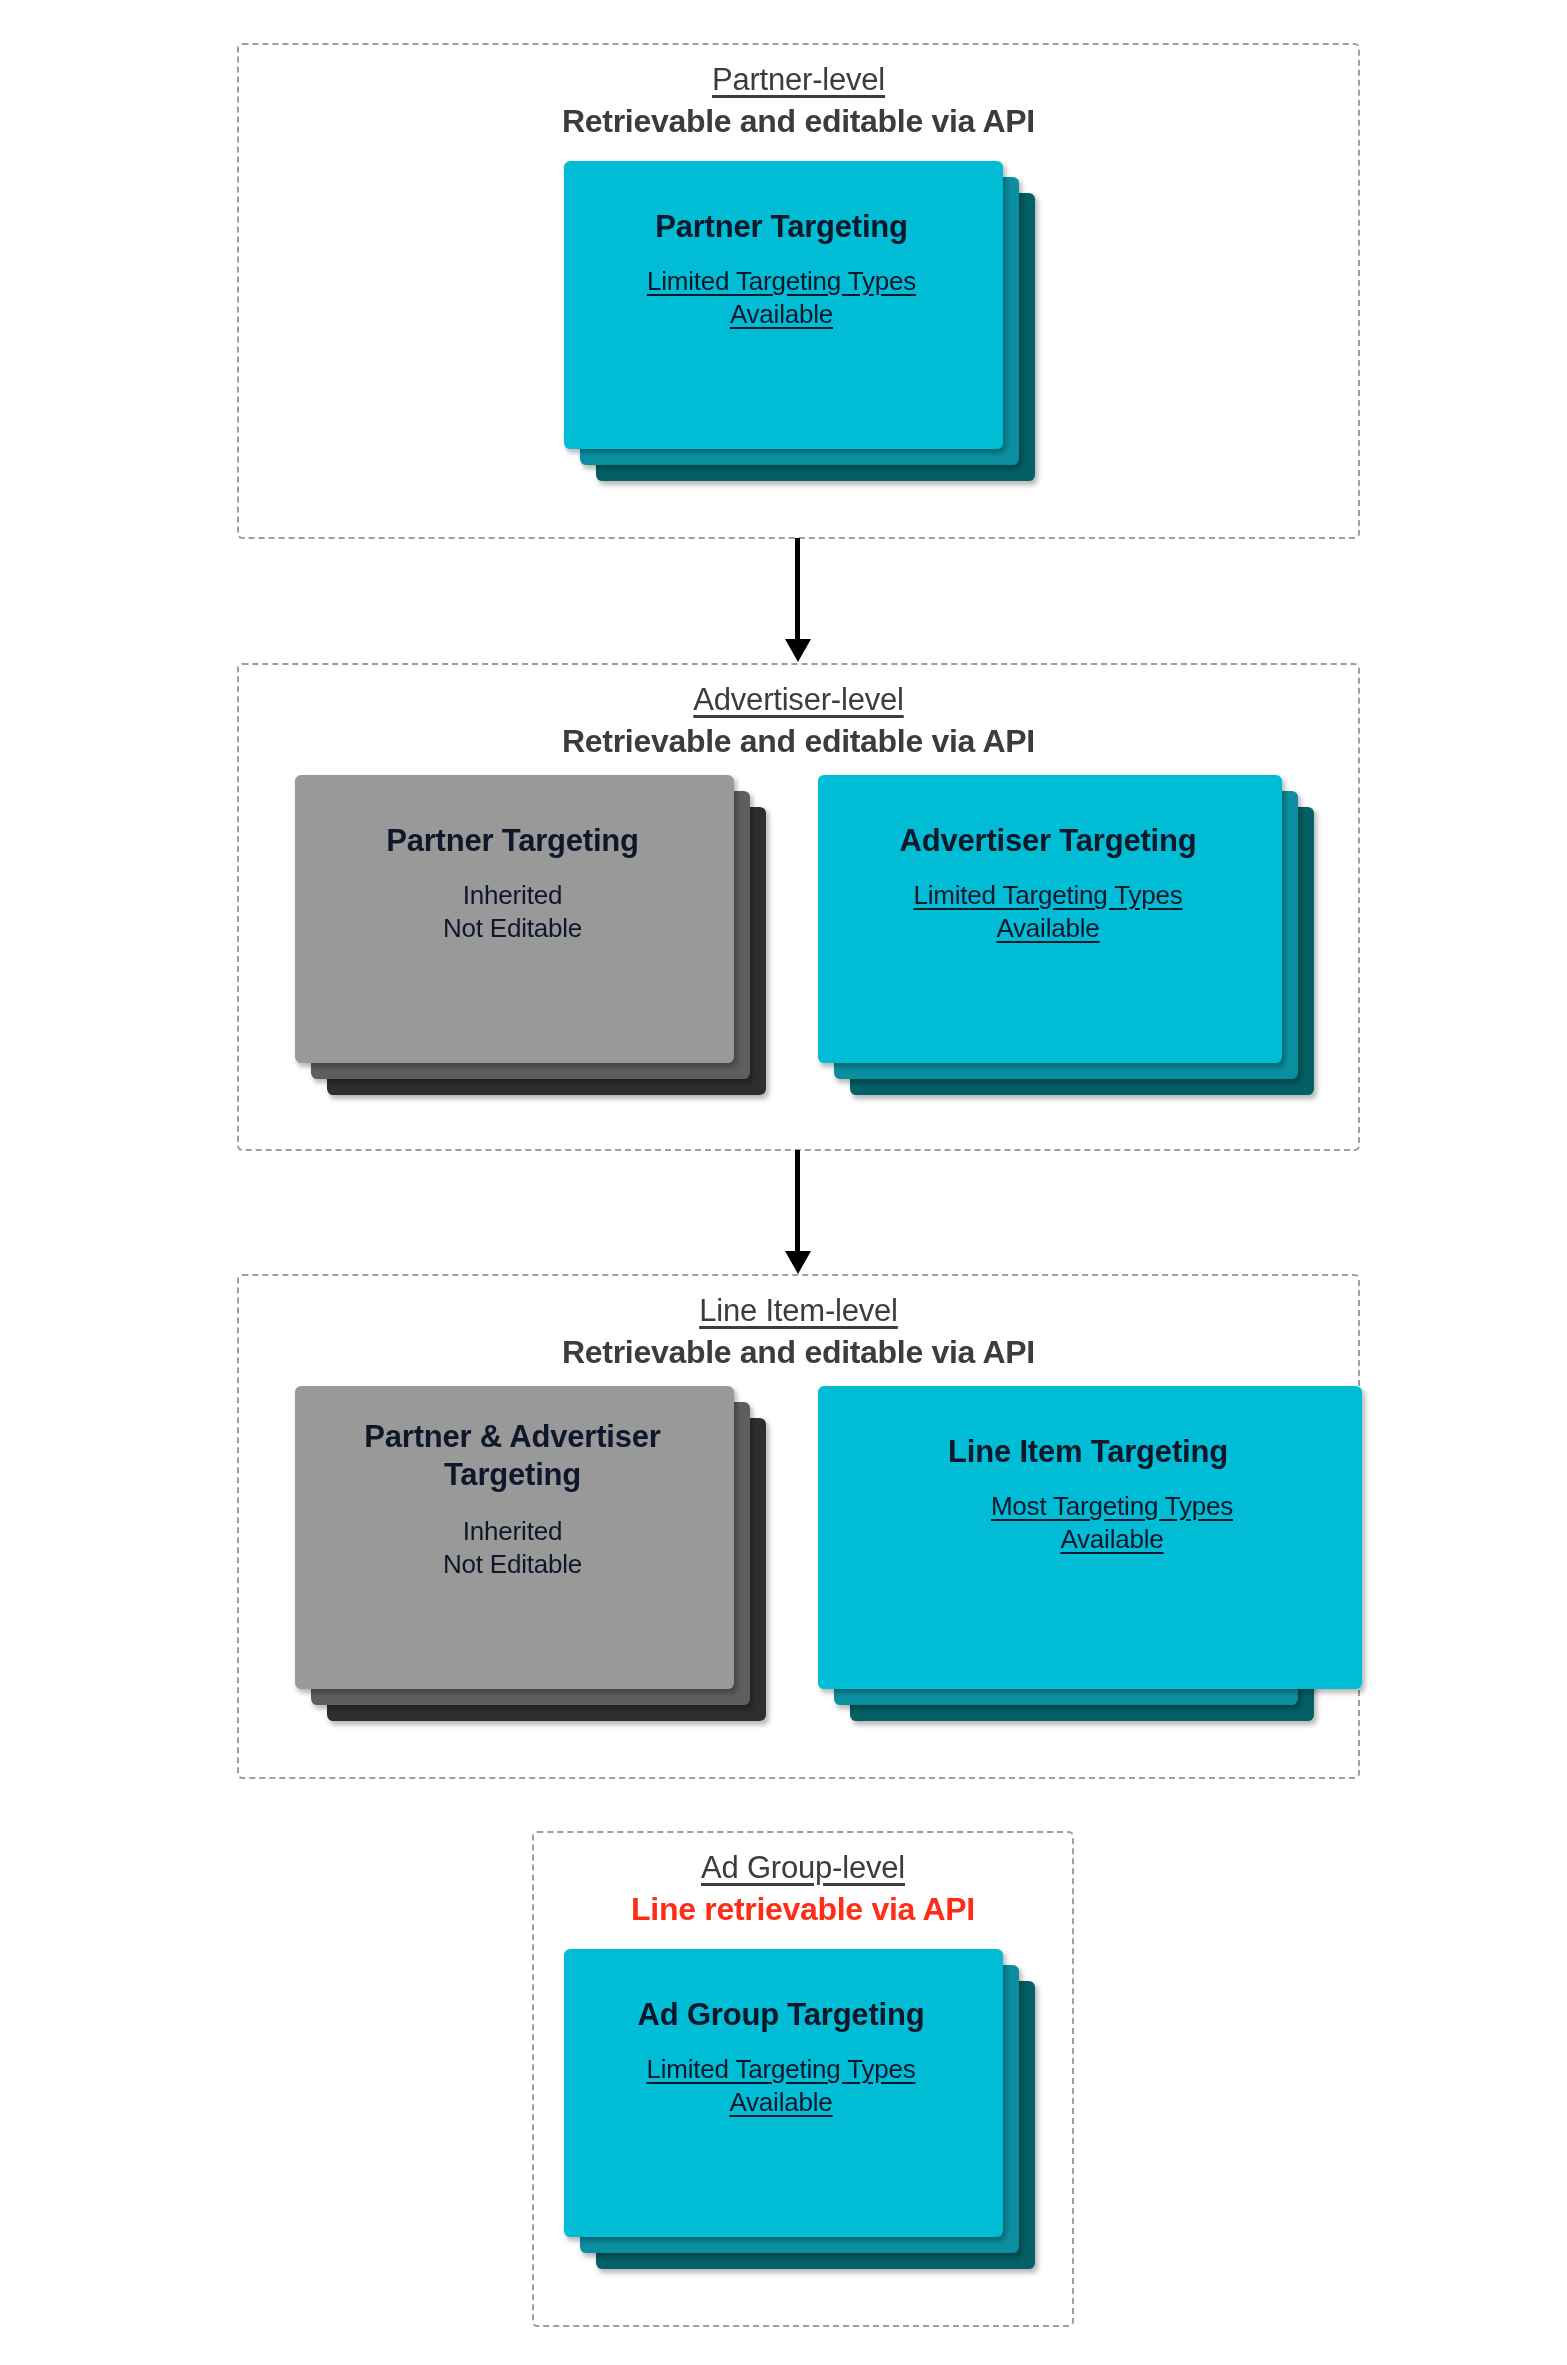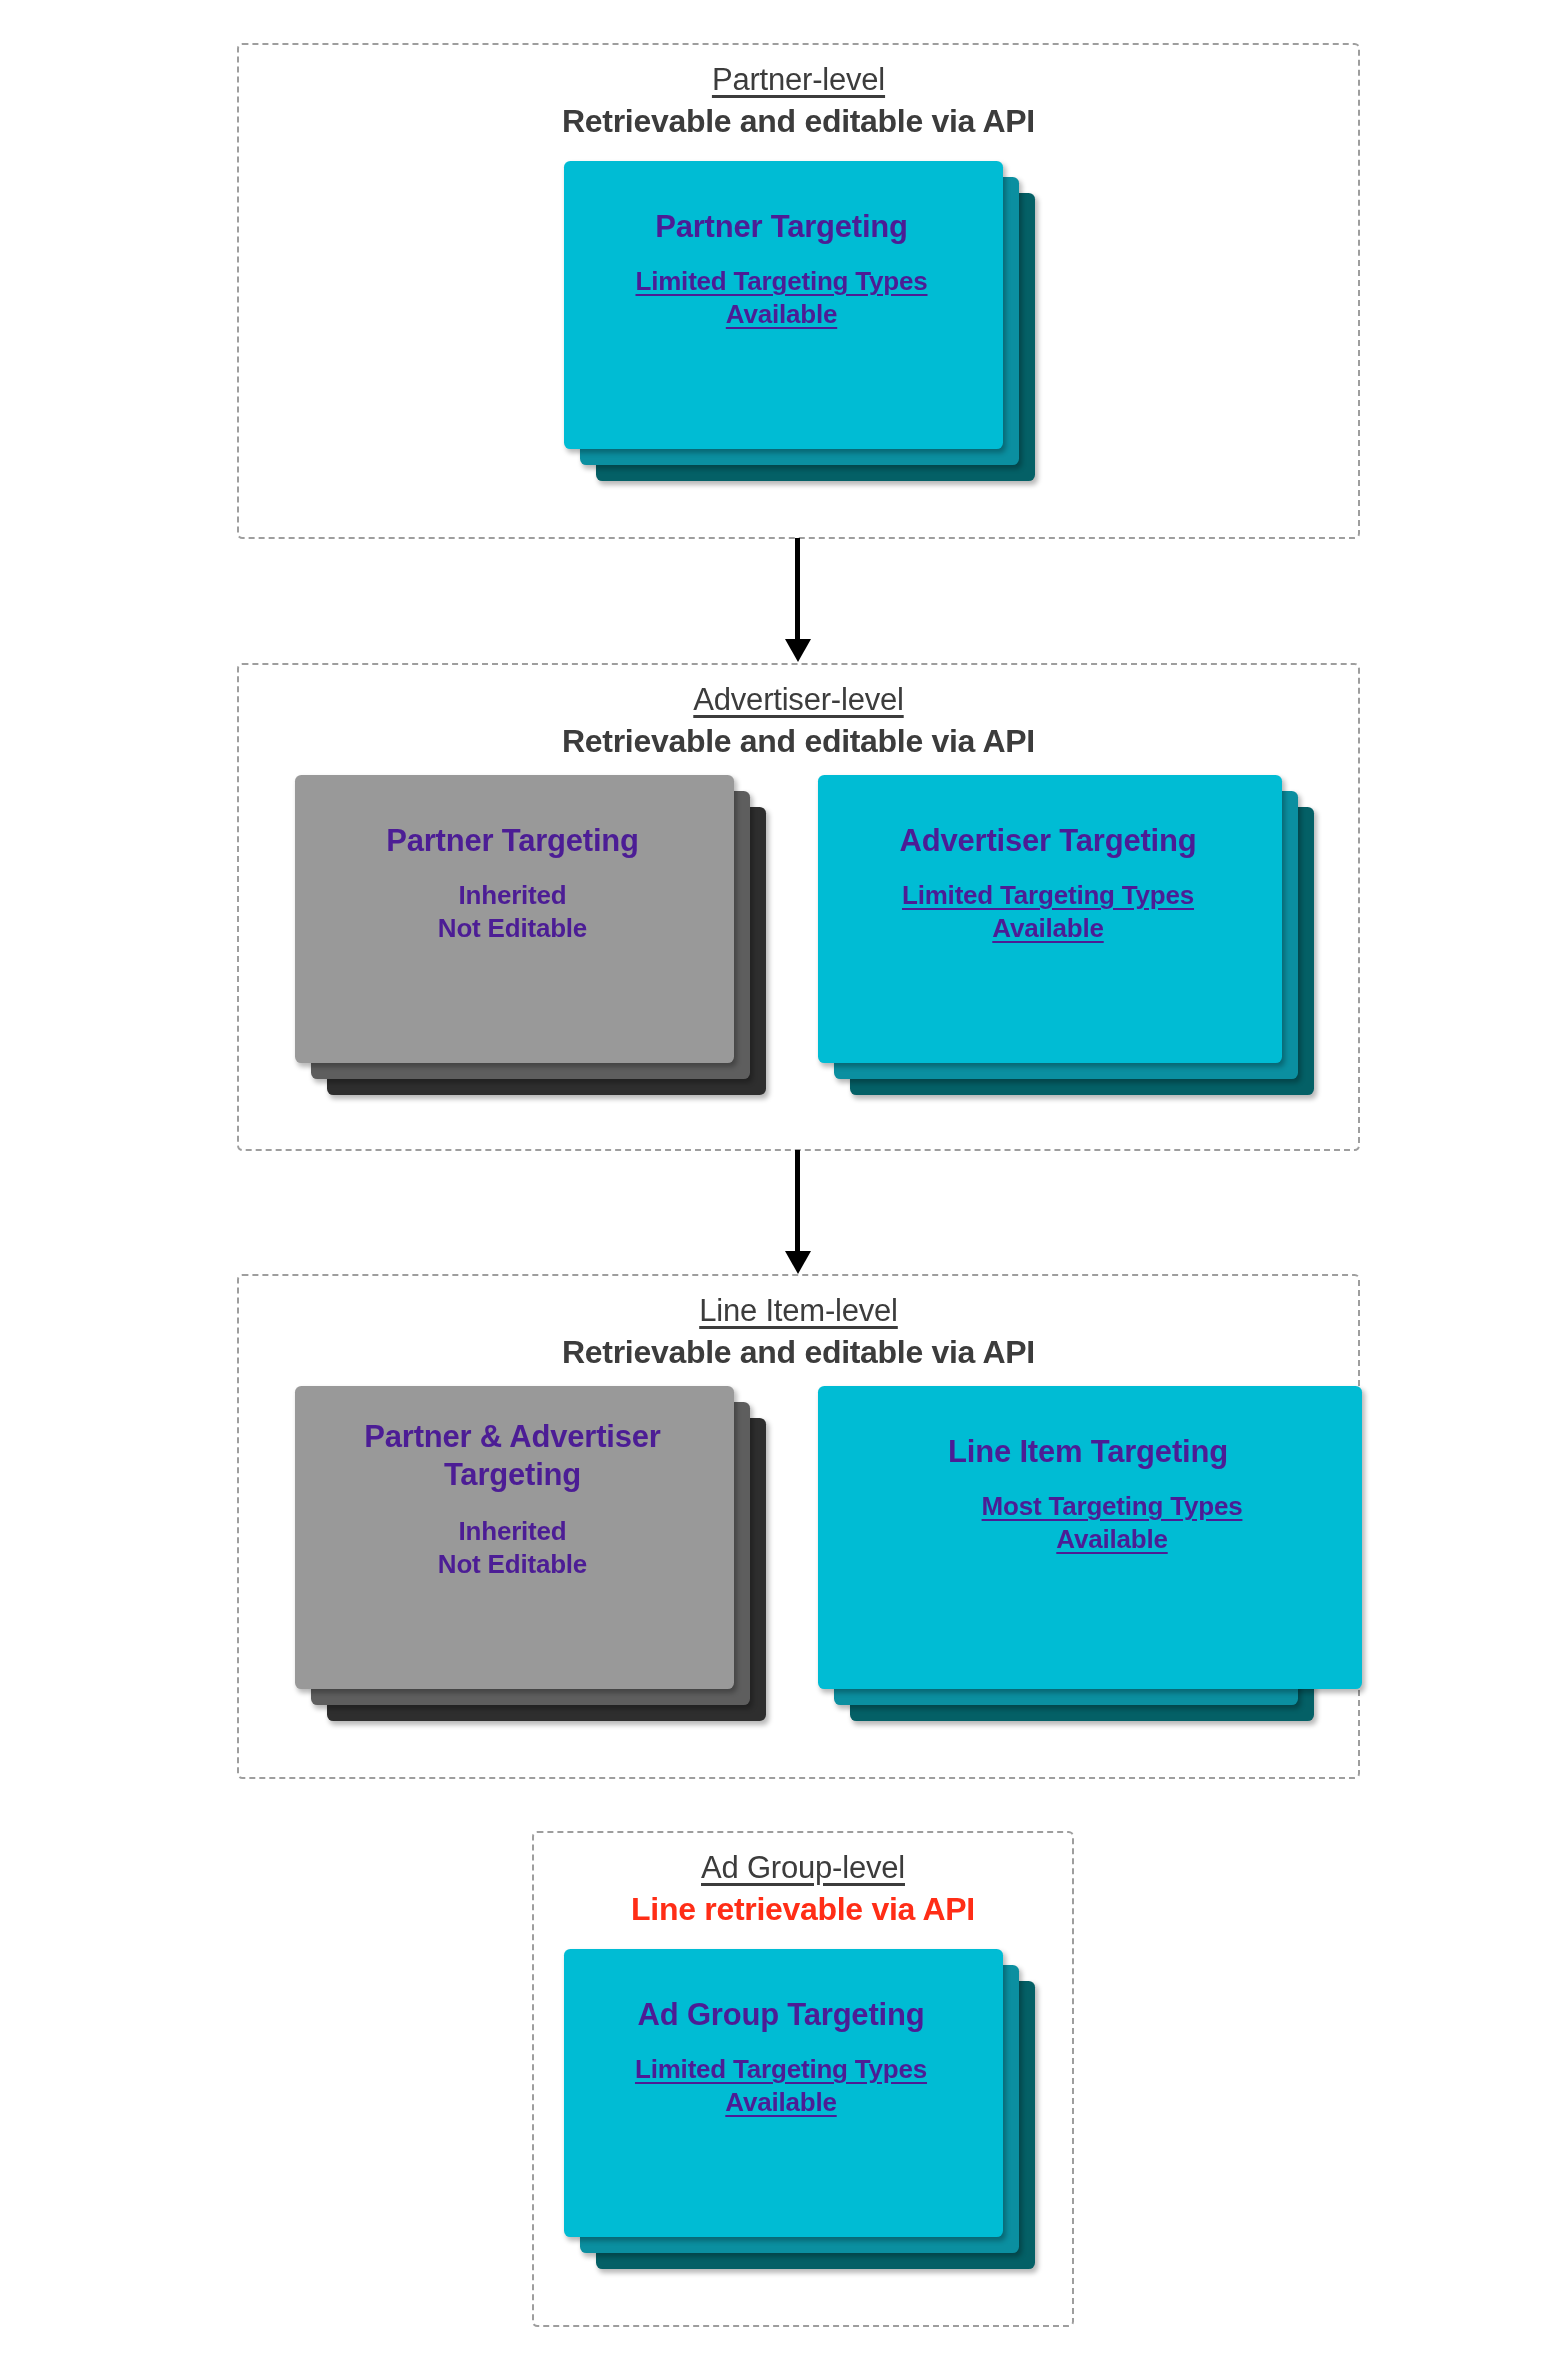--- a/index.html
+++ b/index.html
@@ -74,33 +74,33 @@
   
   .gray .front { background: #999999; }
   .gray .mid   { background: #5e5e5e; }
   .gray .back  { background: #2e2e2e; }
 
   .card-body {
     position: absolute;
     left: 0;
     right: 4px;
     text-align: center;
-    color: #4c1d95;
+    color: #0f172a;
   }
   .card-title {
     display: block;
     font-size: 31px;
     font-weight: 700;
     line-height: 1.22;
     letter-spacing: -0.2px;
   }
   .card-note {
     display: block;
     font-size: 26px;
-    font-weight: 700;
+    font-weight: 400;
     line-height: 1.25;
     margin-top: 19.6px;
     letter-spacing: -0.2px;
   }
   .card-note.underlined {
     text-decoration: underline;
     text-underline-offset: 3.6px;
   }
 
   

